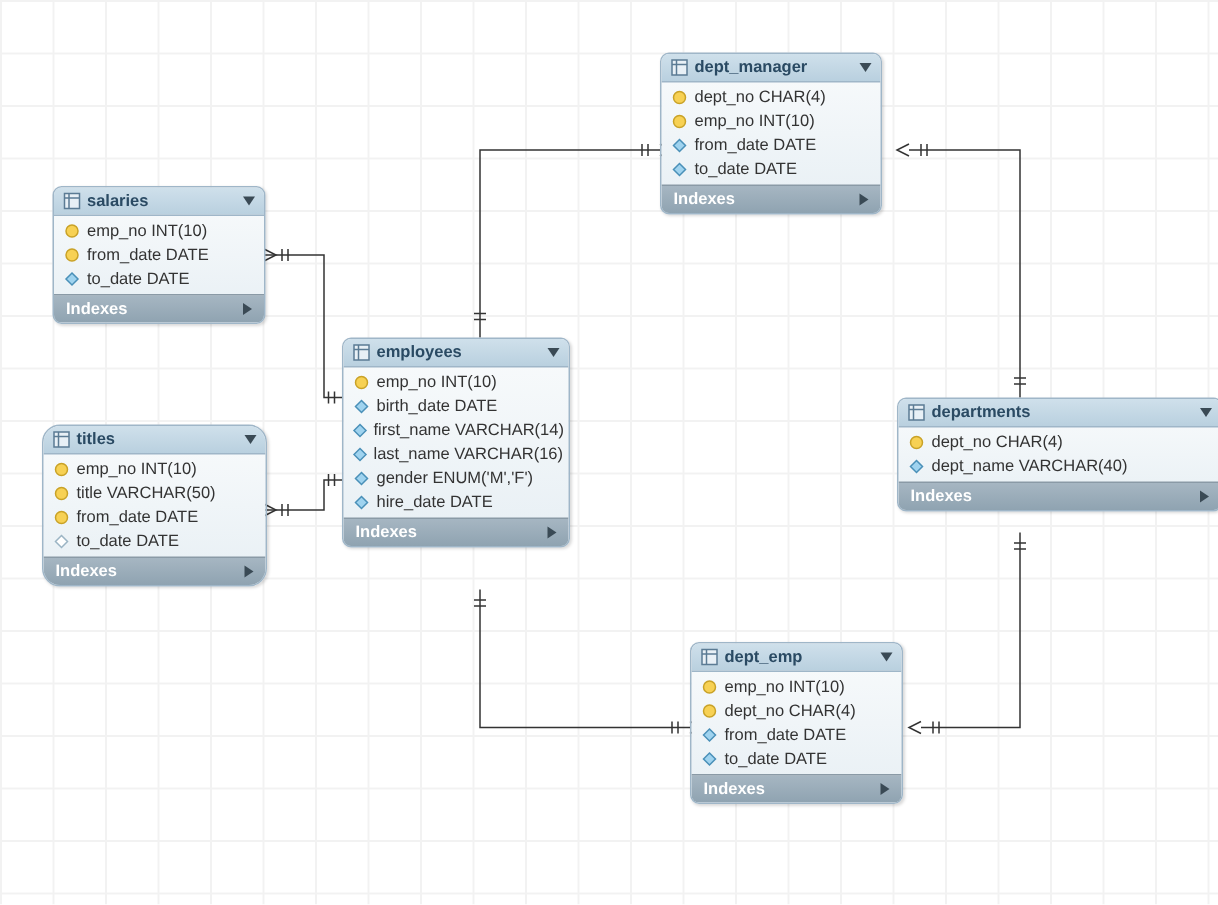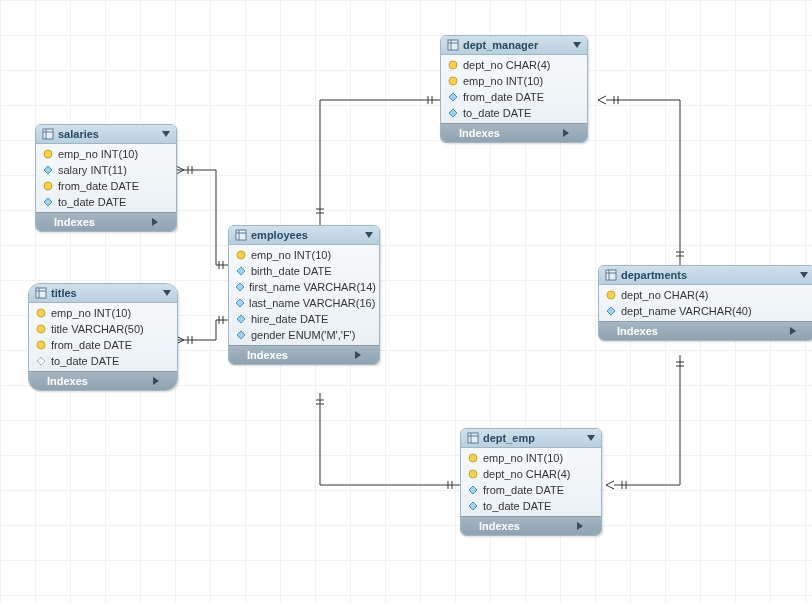--- a/index.html
+++ b/index.html
@@ -55,21 +55,21 @@
     align-items: center;
     padding: 2px 6px;
     gap: 4px;
     white-space: nowrap;
   }
   .col .ic { width: 12px; height: 12px; }
   .indexes {
     display: flex;
     align-items: center;
     justify-content: space-between;
-    padding: 3px 18px;
+    padding: 3px 8px;
     background: linear-gradient(#a6b6c2, #8fa3b1);
     color: #fff;
     font-weight: bold;
     font-size: 11px;
     border-top: 1px solid #8a9aa6;
   }
   .tri-right {
     width: 0; height: 0;
     border-top: 4px solid transparent;
     border-bottom: 4px solid transparent;
@@ -143,28 +143,20 @@
           <span class="ic">
             <svg width="10" height="10">
               <circle cx="5" cy="5" r="4" fill="#f7d154" stroke="#c9a227"></circle>
             </svg>
           </span>
           <span>emp_no INT(10)</span>
         </div>
       <div class="col">
           <span class="ic">
             <svg width="10" height="10">
-              <polygon points="5,1 9,5 5,9 1,5" fill="#9fd3ef" stroke="#4a90b8"></polygon>
-            </svg>
-          </span>
-          <span>salary INT(11)</span>
-        </div>
-      <div class="col">
-          <span class="ic">
-            <svg width="10" height="10">
               <circle cx="5" cy="5" r="4" fill="#f7d154" stroke="#c9a227"></circle>
             </svg>
           </span>
           <span>from_date DATE</span>
         </div>
       <div class="col">
           <span class="ic">
             <svg width="10" height="10">
               <polygon points="5,1 9,5 5,9 1,5" fill="#9fd3ef" stroke="#4a90b8"></polygon>
             </svg>
@@ -274,30 +266,30 @@
             </svg>
           </span>
           <span>last_name VARCHAR(16)</span>
         </div>
       <div class="col">
           <span class="ic">
             <svg width="10" height="10">
               <polygon points="5,1 9,5 5,9 1,5" fill="#9fd3ef" stroke="#4a90b8"></polygon>
             </svg>
           </span>
+          <span>gender ENUM('M','F')</span>
+        </div>
+      <div class="col">
+          <span class="ic">
+            <svg width="10" height="10">
+              <polygon points="5,1 9,5 5,9 1,5" fill="#9fd3ef" stroke="#4a90b8"></polygon>
+            </svg>
+          </span>
           <span>hire_date DATE</span>
         </div>
-      <div class="col">
-          <span class="ic">
-            <svg width="10" height="10">
-              <polygon points="5,1 9,5 5,9 1,5" fill="#9fd3ef" stroke="#4a90b8"></polygon>
-            </svg>
-          </span>
-          <span>gender ENUM('M','F')</span>
-        </div>
     </div>
     <div class="indexes">
       <span>Indexes</span>
       <span class="tri-right"></span>
     </div>
   </div>
 
   <div class="entity" style="left:440px; top:35px; width:148px;">
     <div class="entity-header">
       <span class="ic">

